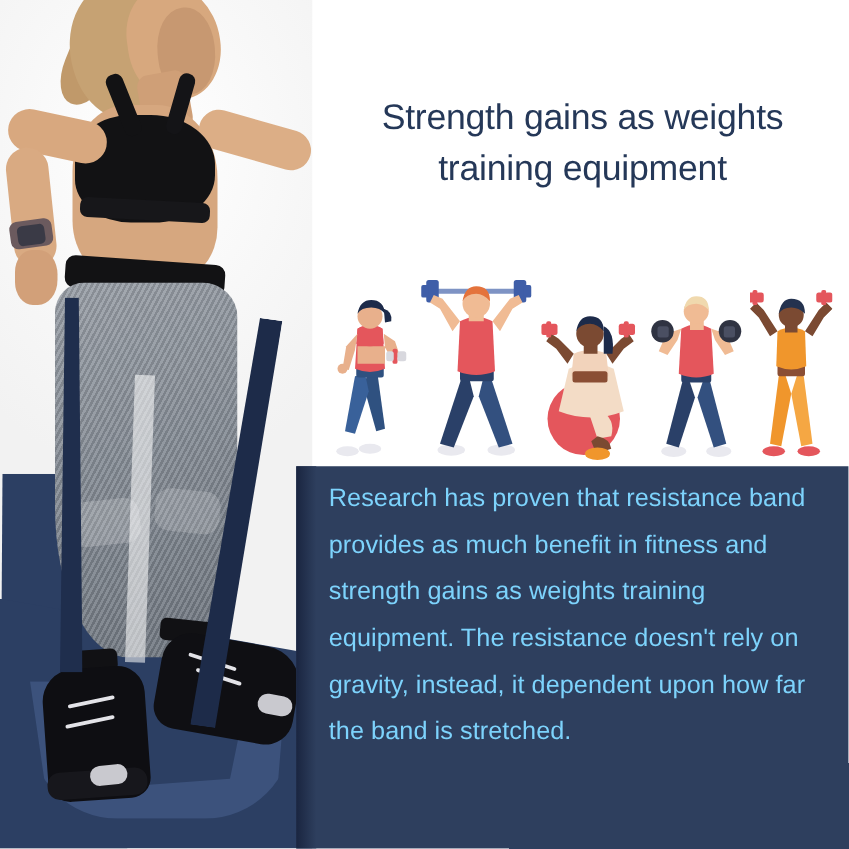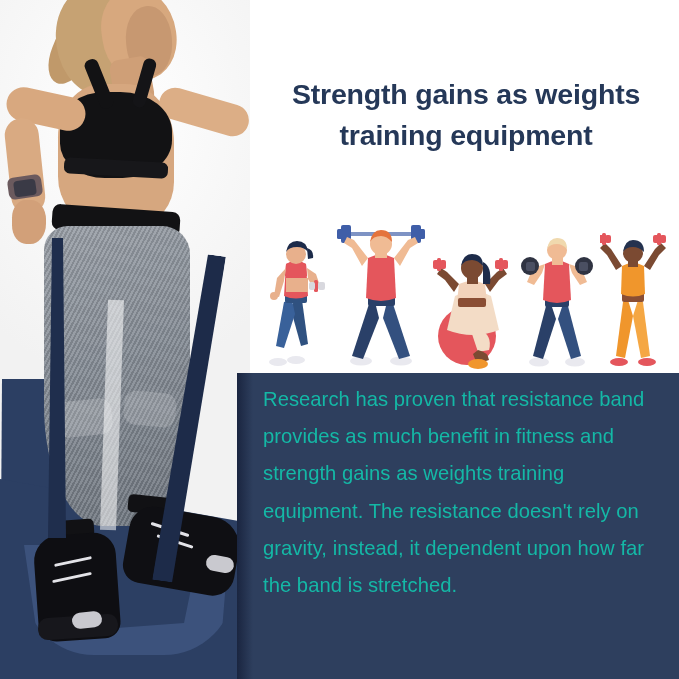--- a/index.html
+++ b/index.html
@@ -315,21 +315,21 @@
     left: 250px; top: 0;
     width: 429px; height: 679px;
   }
   .headline {
     position: absolute;
     left: 8px; top: 74px;
     width: 416px;
     text-align: center;
     color: #253858;
     font-size: 28.5px;
-    font-weight: bold;
+    font-weight: normal;
     line-height: 1.45;
     letter-spacing: -0.2px;
   }
 
   
   .figures {
     position: absolute;
     left: 4px; top: 222px;
     width: 424px; height: 152px;
     display: flex;
@@ -350,21 +350,21 @@
   .panel-shadow-edge {
     position: absolute;
     left: 0; top: 0;
     width: 16px; height: 306px;
     background: linear-gradient(90deg, #1a2540 0%, #2e3f5e 100%);
   }
   .body-copy {
     position: absolute;
     left: 26px; top: 8px;
     width: 404px;
-    color: #14b8a6;
+    color: #7dd3fc;
     font-size: 20.2px;
     line-height: 1.84;
     letter-spacing: 0.05px;
   }
 </style>
 </head>
 <body>
 
 <div id="page">
 

